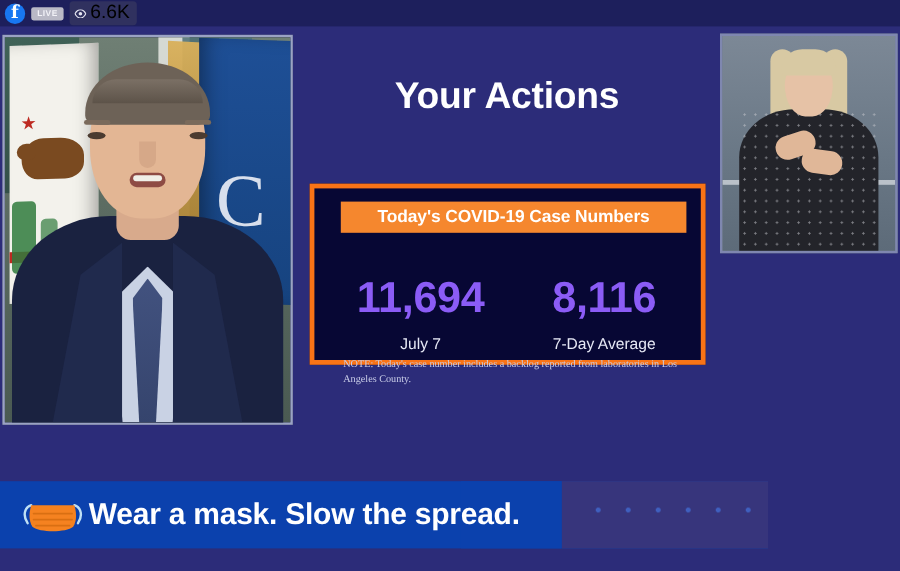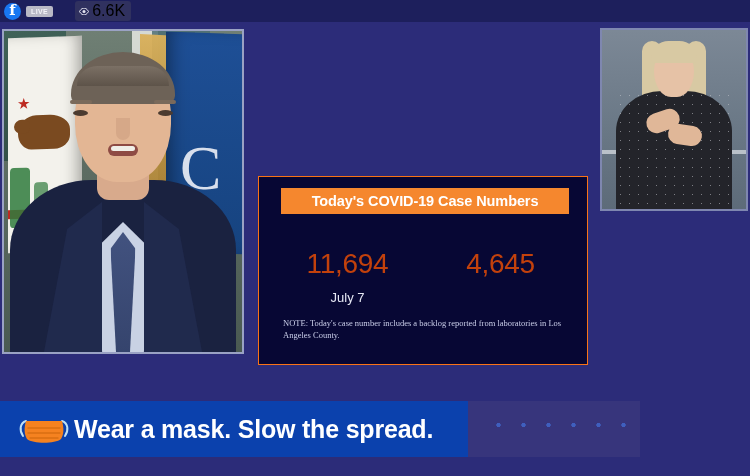--- a/index.html
+++ b/index.html
@@ -65,21 +65,20 @@
     line-height: 1;
   }
   .viewers {
     background: #30315f;
     border-radius: 3px;
     padding: 2px 6px 2px 4px;
     display: flex;
     align-items: center;
     gap: 3px;
     line-height: 1;
-    margin-left: 17px;
   }
   .eye-icon { display: block; }
 
   
   .video-main {
     position: absolute;
     left: 2px; top: 29px;
     width: 242px; height: 325px;
     border: 2px solid #9aa2c4;
     overflow: hidden;
@@ -279,24 +278,24 @@
     color: #ffffff;
     font-weight: bold;
     font-size: 31px;
     line-height: 1.16;
     letter-spacing: -0.2px;
   }
 
   
   .stats-card {
     position: absolute;
-    left: 258px; top: 176px;
-    width: 330px; height: 189px;
+    left: 258px; top: 153px;
+    width: 330px; height: 151px;
     background: #070734;
-    border: 1px solid #f97316;
+    border: 4px solid #f97316;
   }
   .orange-banner {
     position: absolute;
     left: 22px; top: 11px;
     width: 288px; height: 26px;
     background: #f5872e;
     display: flex;
     align-items: center;
     justify-content: center;
     color: #ffffff;
@@ -305,23 +304,23 @@
     letter-spacing: -0.1px;
   }
   .stats-row {
     position: absolute;
     left: 12px; top: 72px;
     width: 306px;
     display: flex;
   }
   .stat { flex: 1; text-align: center; }
   .stat .num {
-    color: #c2410c;
-    font-weight: normal;
-    font-size: 28px;
+    color: #8b5cf6;
+    font-weight: bold;
+    font-size: 36px;
     line-height: 1.05;
     letter-spacing: -0.3px;
   }
   .stat .lbl {
     color: #e6e8f5;
     font-size: 13px;
     margin-top: 12px;
   }
   .note {
     position: absolute;
@@ -435,32 +434,34 @@
     <div class="asl-body">
       <div class="asl-dots"></div>
     </div>
     <div class="asl-head"></div>
     <div class="asl-hair-top"></div>
     <div class="asl-hand-l"></div>
     <div class="asl-hand-r"></div>
   </div>
 
   <div class="headline">
+    <div>Your Actions</div>
   </div>
 
   <div class="stats-card">
     <div class="orange-banner">Today's COVID-19 Case Numbers</div>
 
     <div class="stats-row">
       <div class="stat">
         <div class="num">11,694</div>
         <div class="lbl">July 7</div>
       </div>
       <div class="stat">
-        <div class="num">4,645</div>
+        <div class="num">8,116</div>
+        <div class="lbl">7-Day Average</div>
       </div>
     </div>
 
     <div class="note">NOTE: Today's case number includes a backlog reported from laboratories in Los Angeles County.</div>
   </div>
 
   <div class="banner">
     <div class="banner-dots"></div>
     <div class="banner-blue-block"></div>
 

